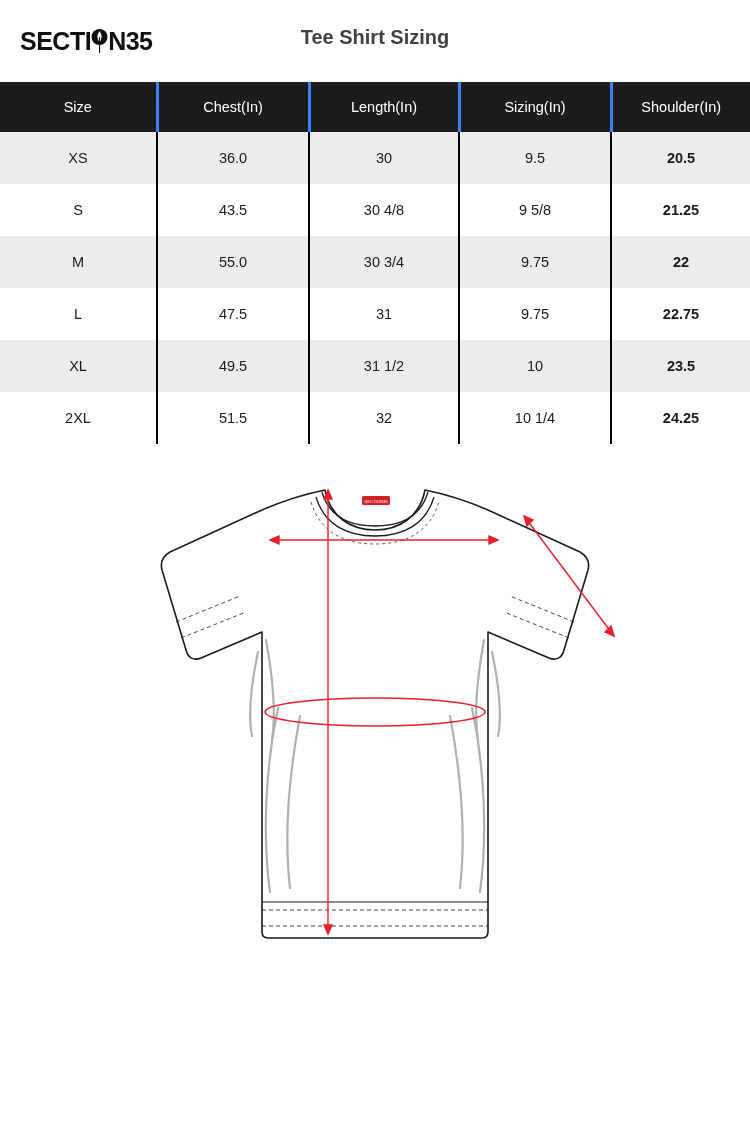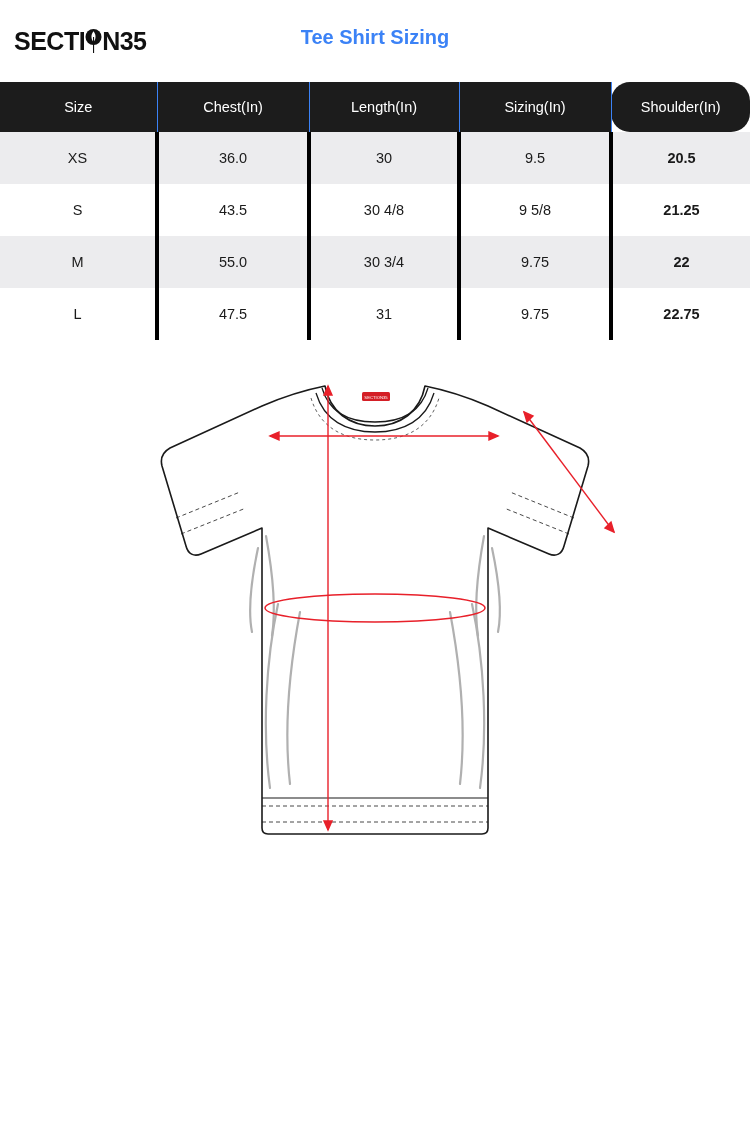--- a/index.html
+++ b/index.html
@@ -18,21 +18,21 @@
     height: 1125px;
     overflow: hidden;
   }
 
   
   .header {
     position: relative;
     height: 82px;
     display: flex;
     align-items: center;
-    padding: 0 14px;
+    padding: 0 20px;
   }
   .logo {
     display: flex;
     align-items: center;
     font-size: 25px;
     font-weight: bold;
     letter-spacing: -0.5px;
     font-family: "Liberation Sans", sans-serif;
     color: #111;
     white-space: nowrap;
@@ -50,45 +50,45 @@
   .logo .logo-post { }
 
   .title {
     position: absolute;
     left: 0;
     right: 0;
     top: 26px;
     text-align: center;
     font-size: 20px;
     font-weight: bold;
-    color: #3b82f6;
+    color: #404040;
     pointer-events: none;
   }
 
   
   .size-table {
     width: 750px;
     border-collapse: collapse;
     table-layout: fixed;
   }
   .size-table th {
     background: #1c1c1c;
     color: #ffffff;
     font-weight: normal;
     font-size: 14.5px;
     height: 50px;
-    border-right: 1px solid #3b82f6;
+    border-right: 3px solid #3b82f6;
     text-align: center;
   }
-  .size-table th:last-child { border-right: none; border-radius: 19px; }
+  .size-table th:last-child { border-right: none; }
   .size-table td {
     height: 52px;
     font-size: 14.5px;
     text-align: center;
-    border-right: 4px solid #000000;
+    border-right: 2px solid #000000;
     color: #1a1a1a;
   }
   .size-table td:last-child { border-right: none; font-weight: bold; }
   .size-table tbody tr:nth-child(odd) td { background: #ececee; }
   .size-table tbody tr:nth-child(even) td { background: #ffffff; }
 
   
   .col-size { width: 157px; }
   .col-chest { width: 152px; }
   .col-length { width: 150px; }
@@ -162,20 +162,34 @@
         <td>30 3/4</td>
         <td>9.75</td>
         <td>22</td>
       </tr>
       <tr>
         <td>L</td>
         <td>47.5</td>
         <td>31</td>
         <td>9.75</td>
         <td>22.75</td>
+      </tr>
+      <tr>
+        <td>XL</td>
+        <td>49.5</td>
+        <td>31 1/2</td>
+        <td>10</td>
+        <td>23.5</td>
+      </tr>
+      <tr>
+        <td>2XL</td>
+        <td>51.5</td>
+        <td>32</td>
+        <td>10 1/4</td>
+        <td>24.25</td>
       </tr>
     </tbody>
   </table>
 
   <div class="diagram">
     <svg width="750" height="620" viewBox="0 0 750 620">
 
       <g fill="#ffffff" stroke="#1a1a1a" stroke-width="1.6" stroke-linejoin="round">
         <path d="M325,26
                  C305,30 285,36 262,46

